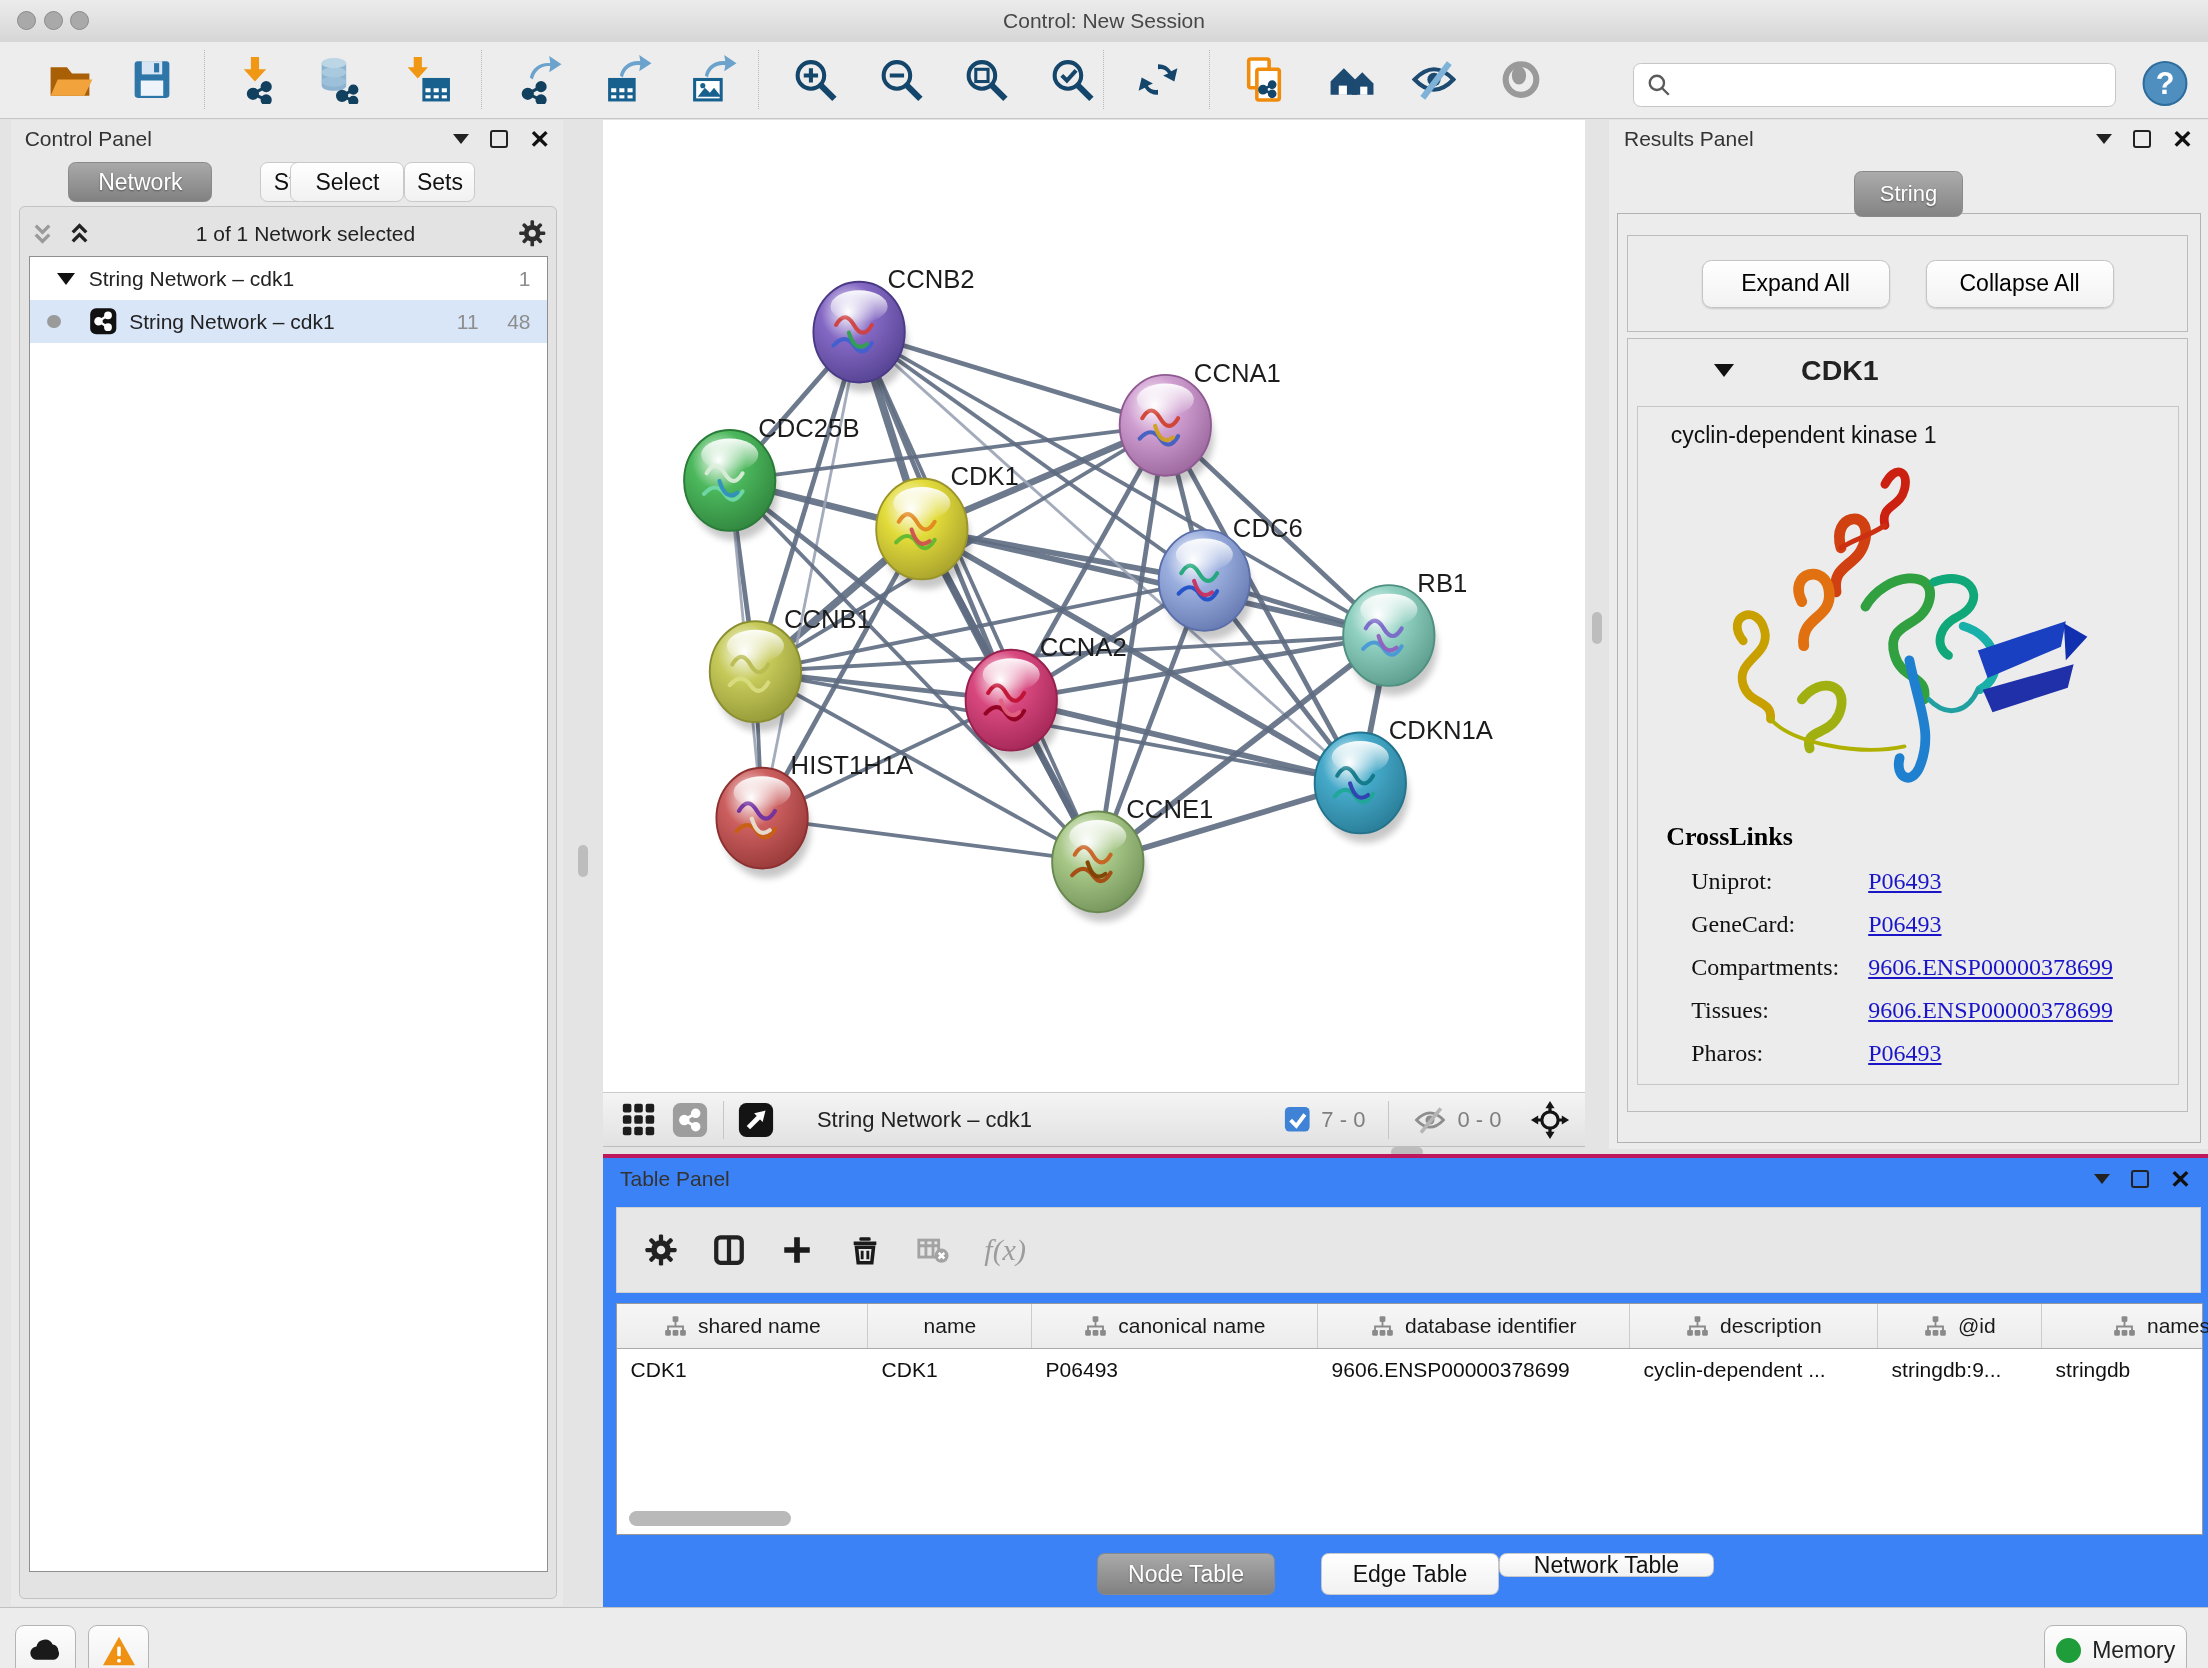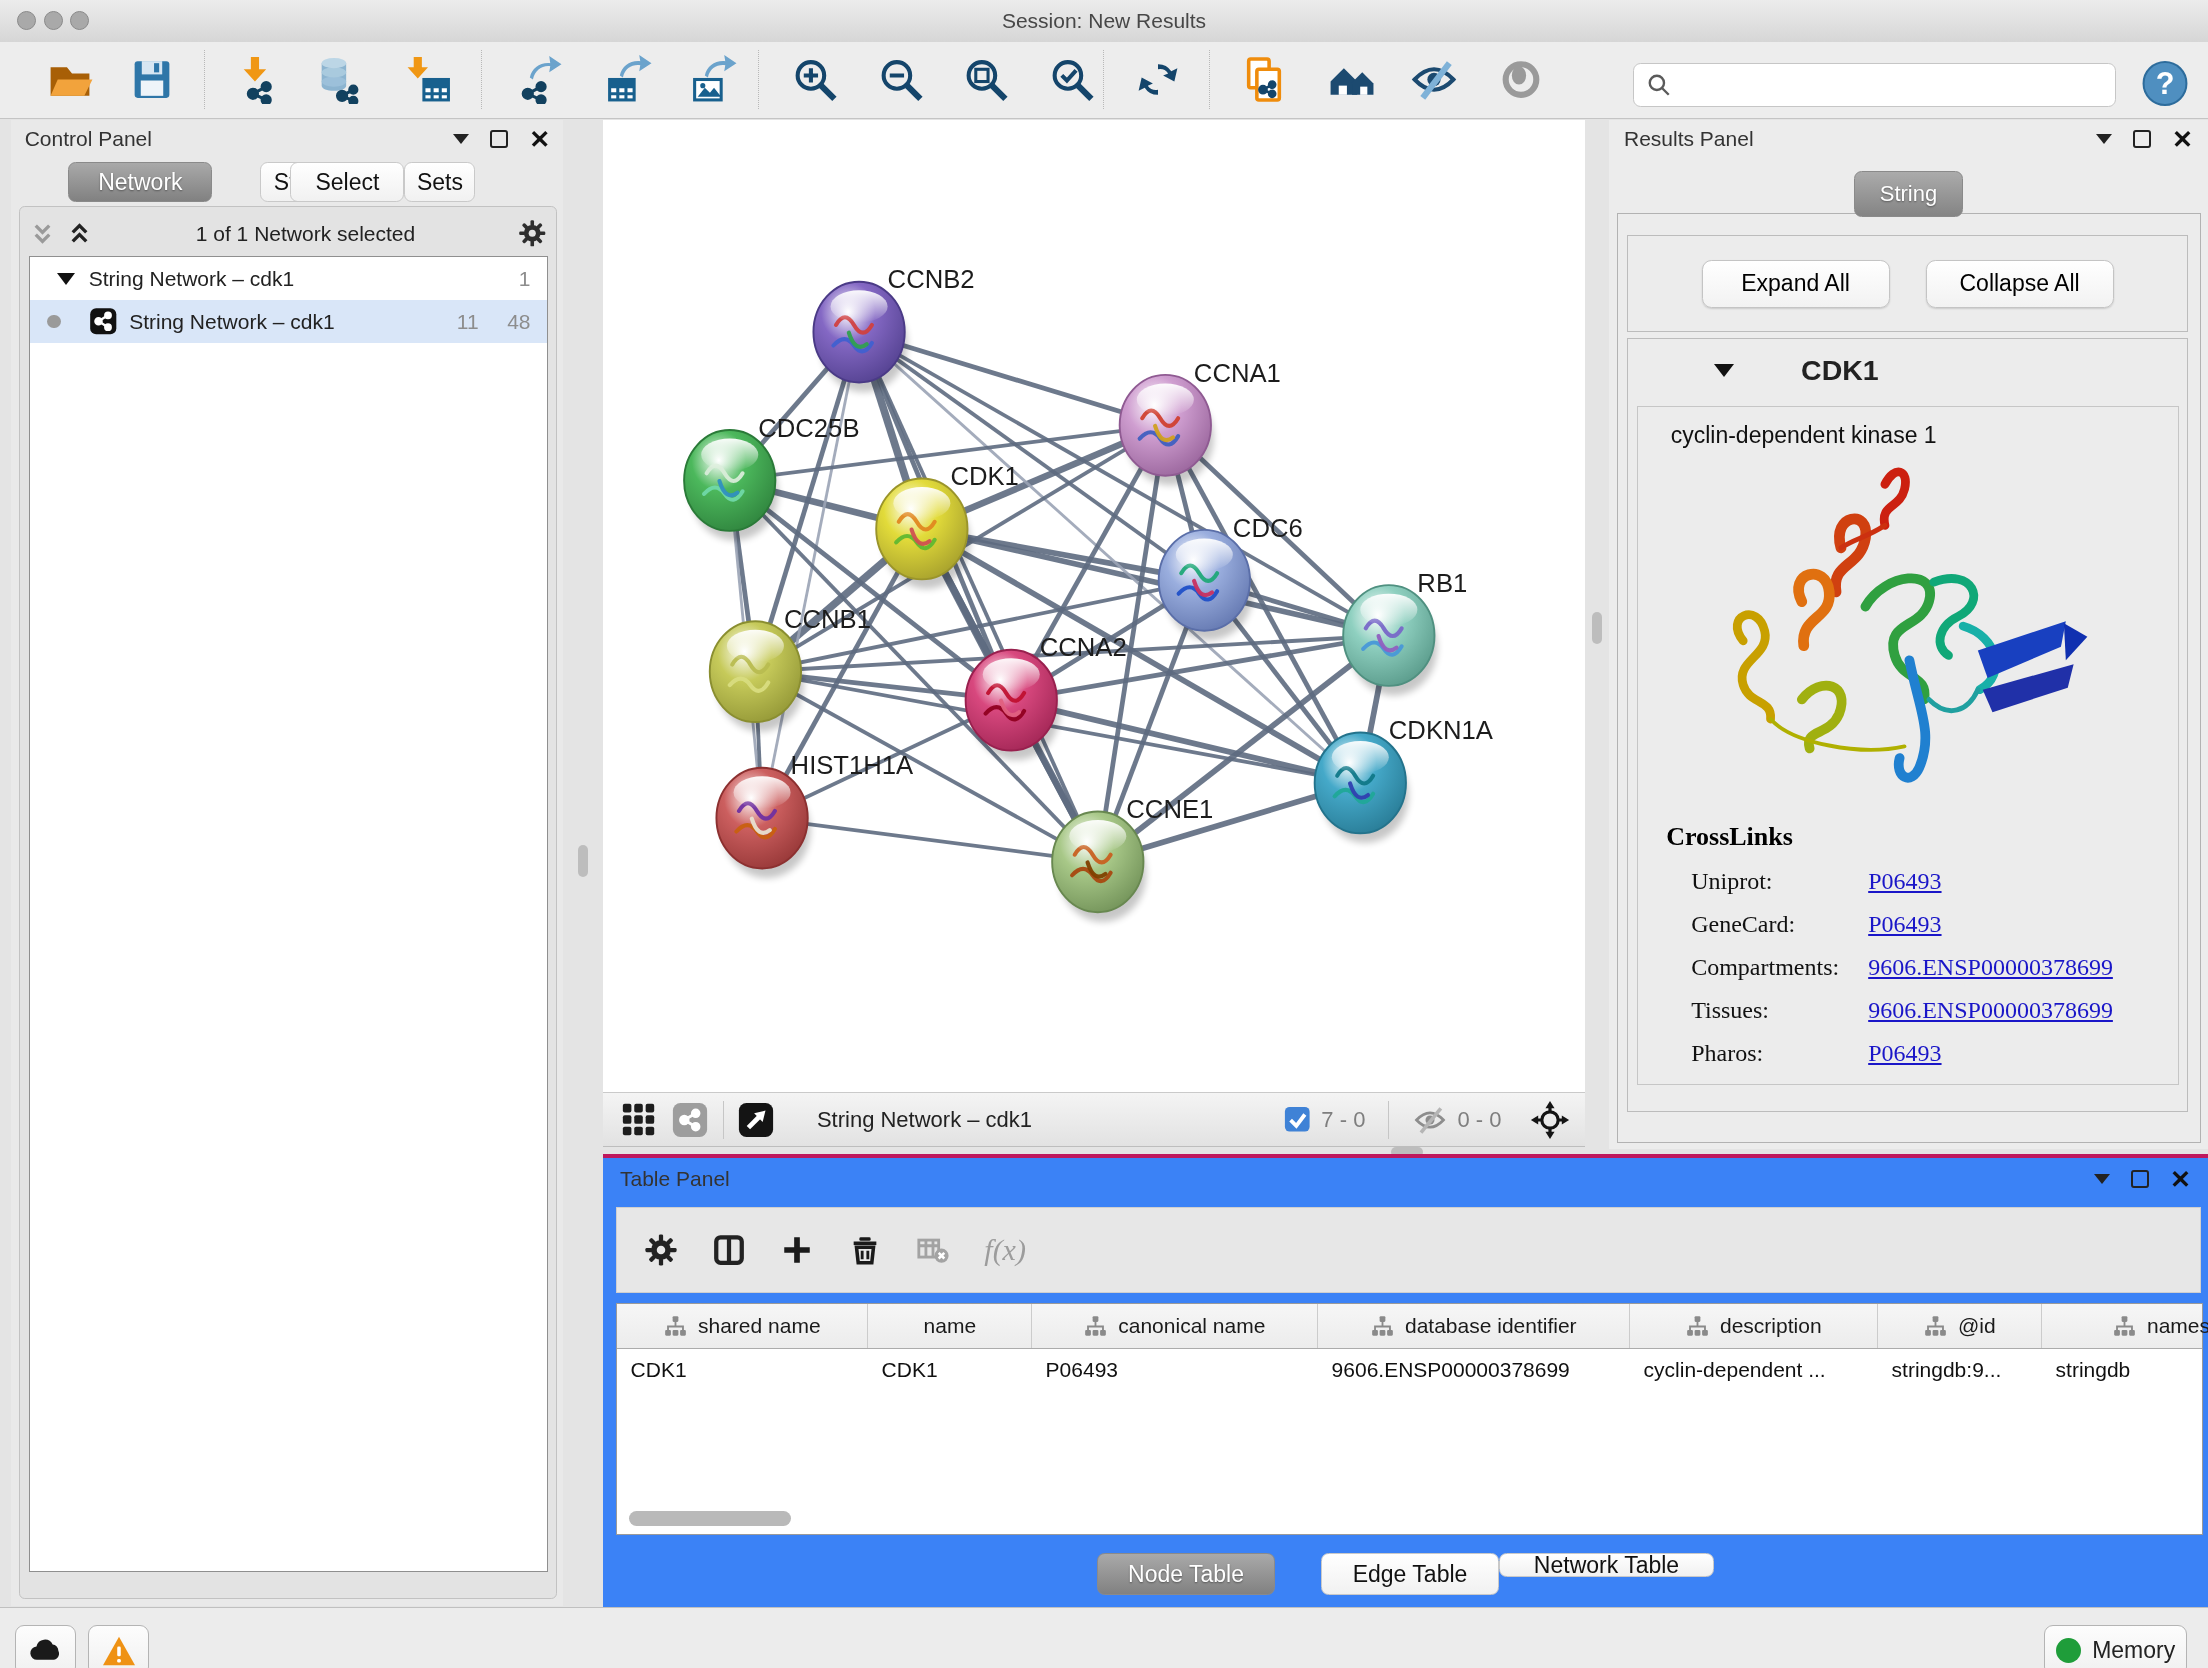--- a/index.html
+++ b/index.html
@@ -91,21 +91,21 @@
 </style>
 </head>
 <body>
 
 <div id="app">
 
   <div id="titlebar" class="abs">
     <div class="traffic abs" style="left:17px"></div>
     <div class="traffic abs" style="left:44px"></div>
     <div class="traffic abs" style="left:70px"></div>
-    <div id="win-title" class="abs">Session: New Results</div>
+    <div id="win-title" class="abs">Control: New Session</div>
   </div>
 
   <div id="toolbar" class="abs">
     <div class="tbicon" style="left:70px">
       <svg viewBox="0 0 48 48">
           <path d="M5 12h16l5 6h17v22H5z" fill="#a85f06"></path>
           <path d="M5 40l7-16h34l-8 16z" fill="#f2a33c"></path>
         </svg>
     </div>
     <div class="tbicon" style="left:152px">

